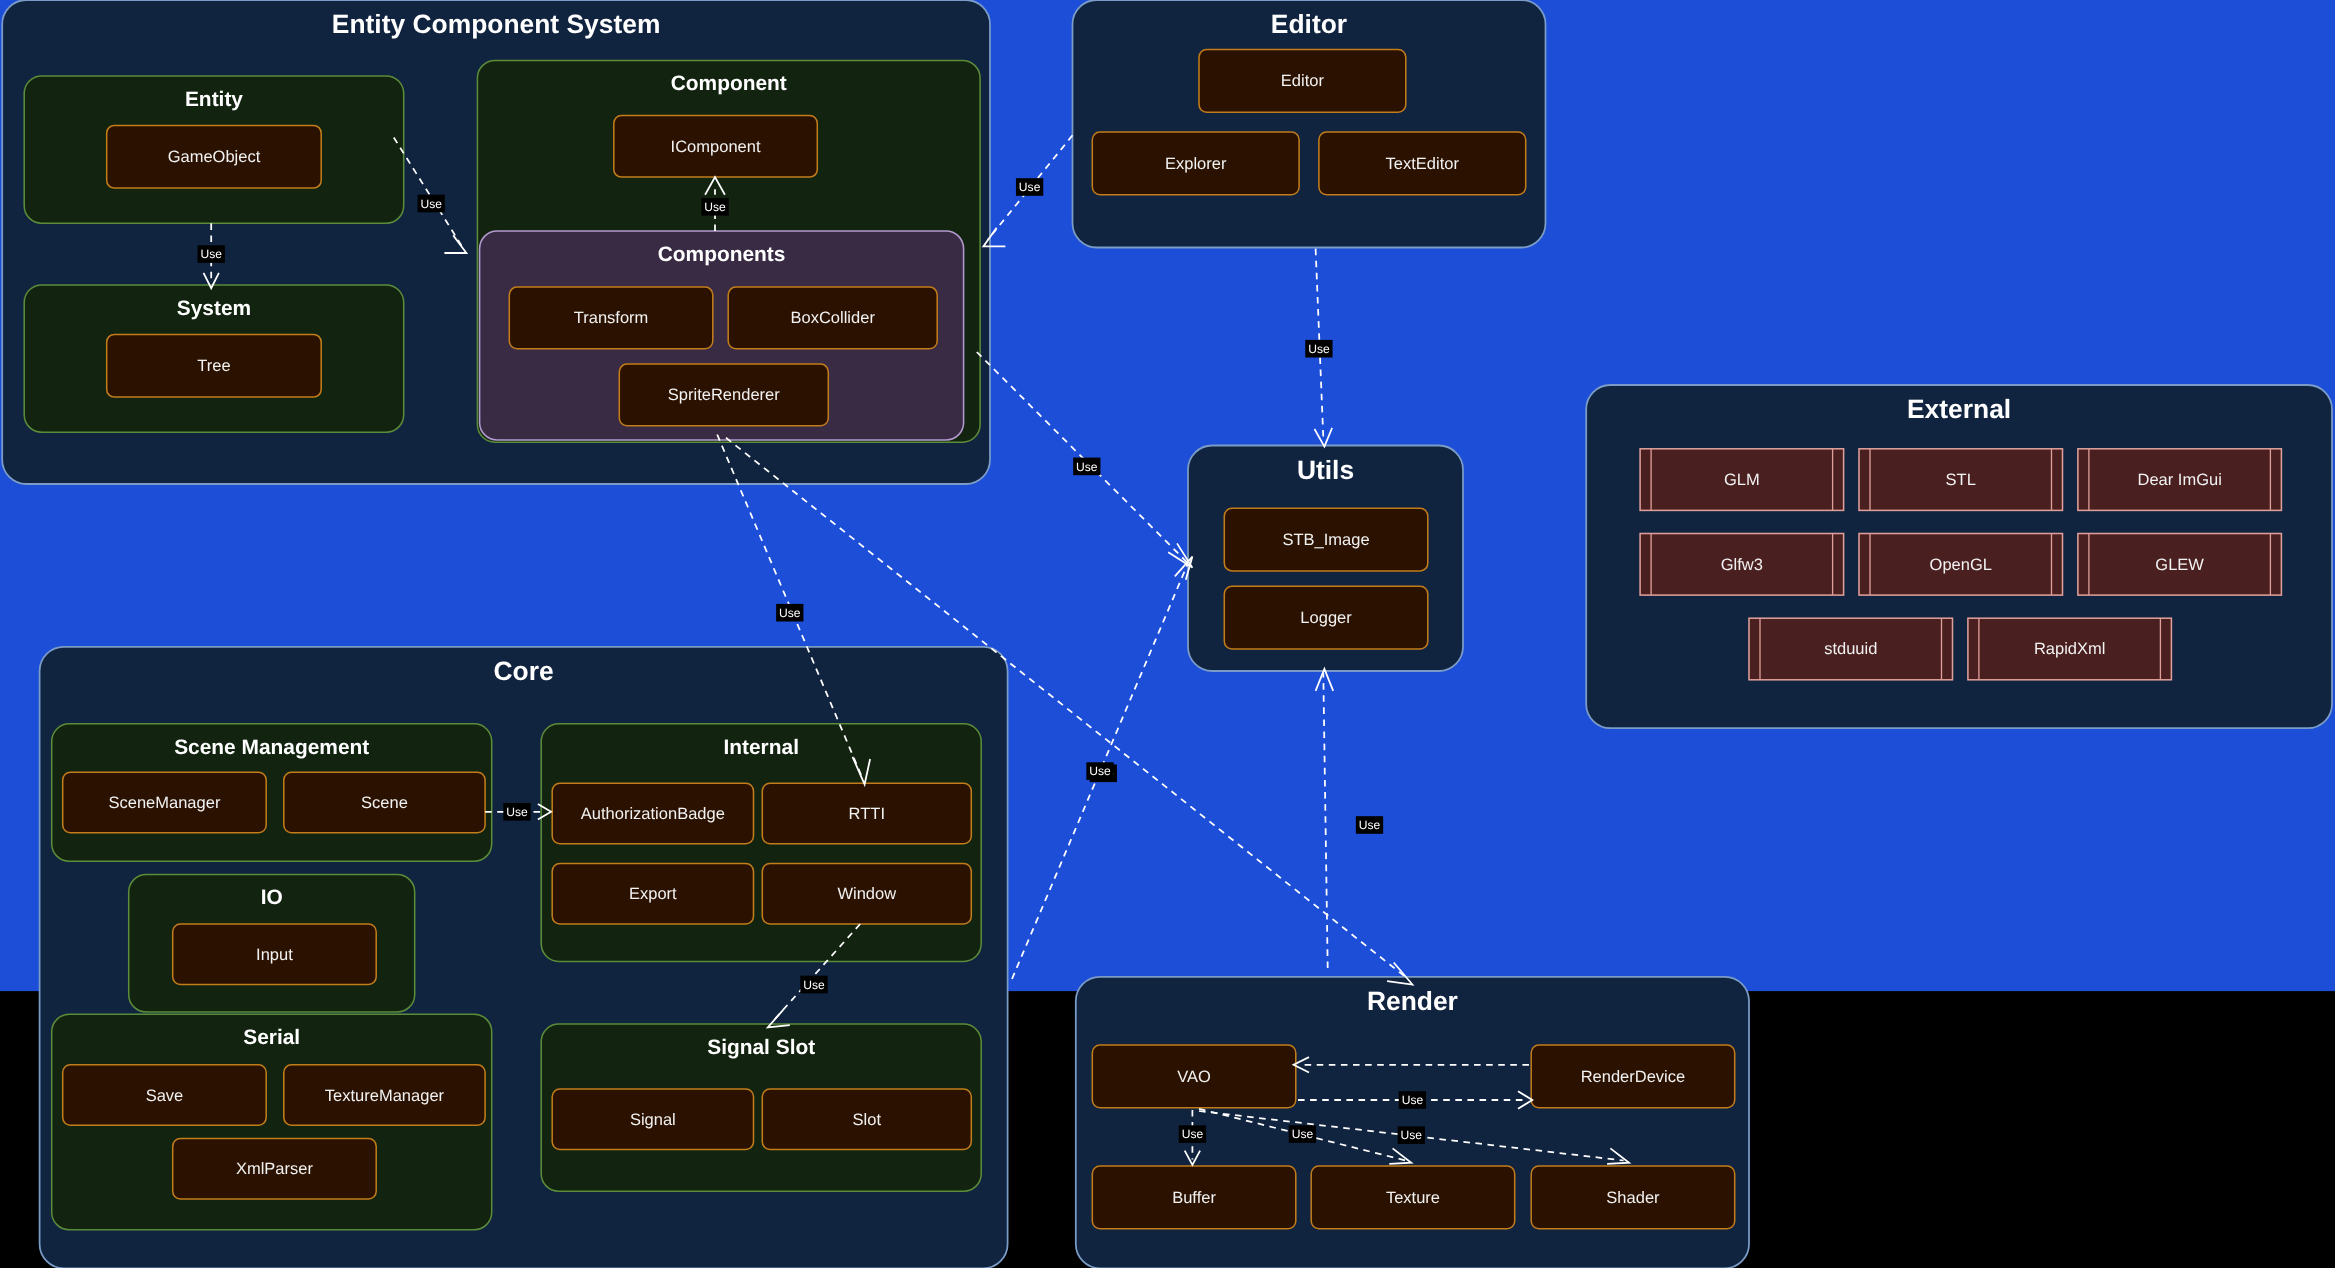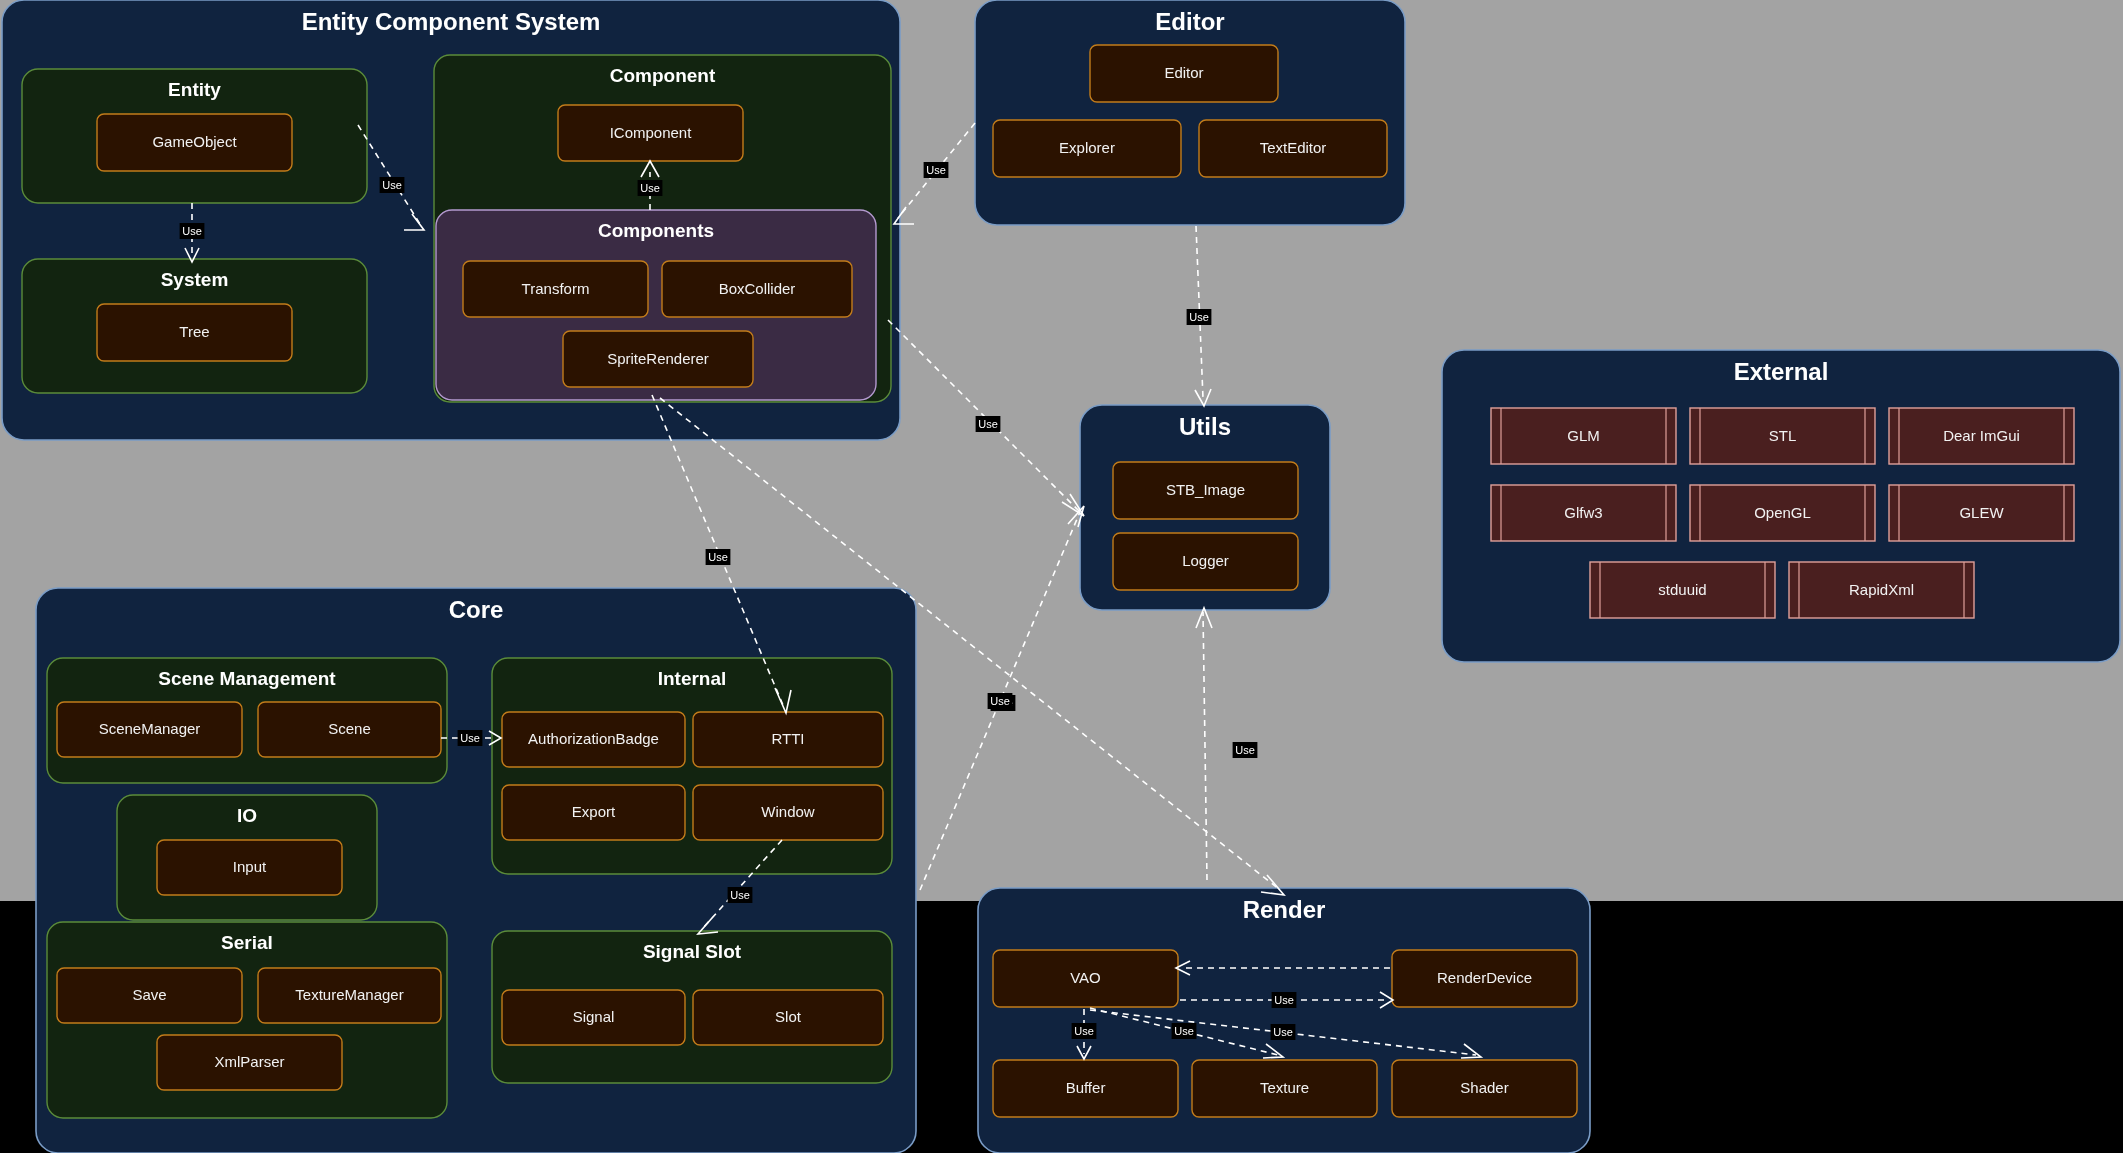--- a/index.html
+++ b/index.html
@@ -10,21 +10,21 @@
   body {
     width: 2123px;
     height: 1153px;
     overflow: hidden;
     font-family: "Liberation Sans", sans-serif;
   }
   #diagram-root {
     position: relative;
     width: 2123px;
     height: 901px;
-    background: #a3a3a3;
+    background: #1d4ed8;
   }
   svg#diagram-canvas {
     position: absolute;
     top: 0; left: 0;
     width: 2123px;
     height: 1153px;
     display: block;
   }
   .pkg-title {
     font-family: "Liberation Sans", sans-serif;

